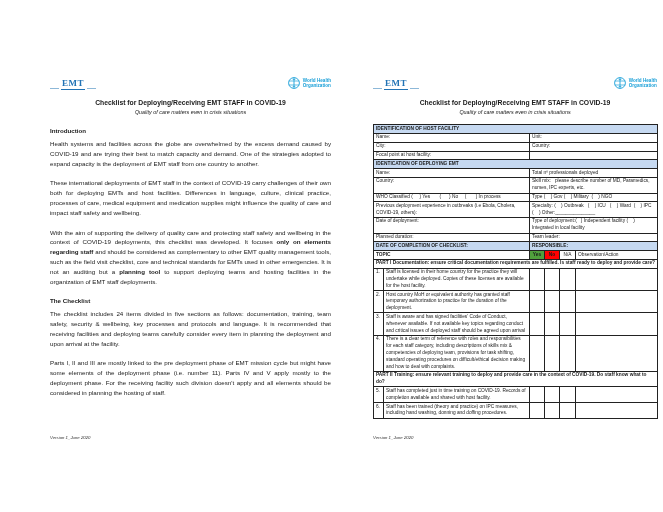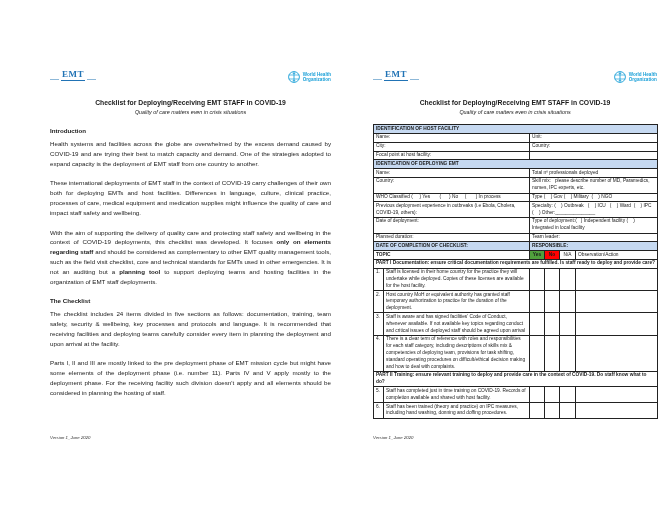--- a/index.html
+++ b/index.html
@@ -5,21 +5,21 @@
   html,body{margin:0;padding:0;}
   body{
     width:663px;height:512px;background:#ffffff;position:relative;overflow:hidden;
     font-family:"Liberation Sans", sans-serif;color:#1a1a1a;
   }
   .page{position:absolute;top:70px;height:400px;}
   .page-left{left:50px;width:281px;}
   .page-right{left:373px;width:284px;}
 
   
-  .doc-header{display:flex;justify-content:space-between;align-items:flex-start;height:20px;}
+  .doc-header{display:flex;justify-content:space-between;align-items:flex-end;height:20px;}
   .emt-logo{display:flex;align-items:flex-end;gap:2px;}
   .emt-line{width:9px;height:1.5px;background:#8db8d8;margin-bottom:1px;}
   .emt-text{
     font-size:9px;font-weight:bold;color:#2173b5;line-height:1;
     border-bottom:1.5px solid #2173b5;padding:0 1px 1px 1px;letter-spacing:.5px;
     font-family:"Liberation Serif", serif;
   }
   .who-logo{display:flex;align-items:center;gap:2px;}
   .who-text{display:flex;flex-direction:column;font-size:4.6px;font-weight:bold;color:#1ba0d8;line-height:1.2;}
   .doc-title{

